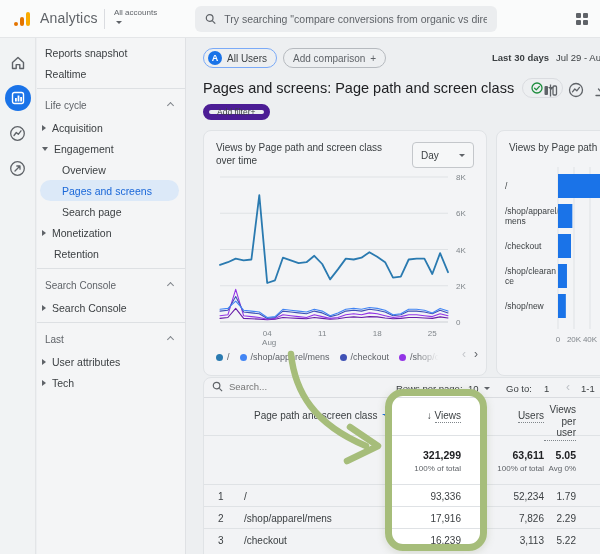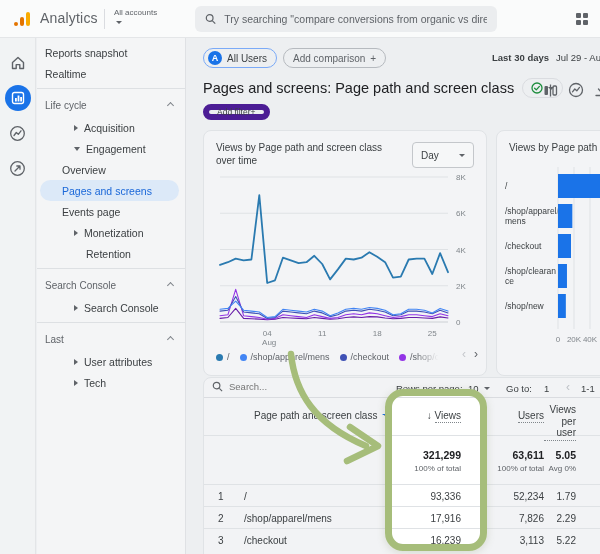--- a/index.html
+++ b/index.html
@@ -25,21 +25,21 @@
   .appsicon { position:absolute; right:12px; top:13px; width:12px; height:12px; display:grid; grid-template-columns:5px 5px; grid-template-rows:5px 5px; gap:2px; }
   .appsicon i { background:#5f6368; border-radius:1px; }
   
   .rail { position:absolute; left:0; top:38px; width:36px; height:516px; background:#f1f3f4; border-right:1px solid #e3e5e7; display:flex; flex-direction:column; align-items:center; padding-top:12px; gap:9px; }
   .railbtn { width:26px; height:26px; display:flex; align-items:center; justify-content:center; border-radius:50%; }
   .railbtn.active { background:#1a73e8; }
   
   .nav { position:absolute; left:37px; top:38px; width:149px; height:516px; background:#f4f5f6; border-right:1px solid #dfe1e4; padding-top:4px; font-size:10.5px; overflow:hidden; }
   .nav-item { height:21px; display:flex; align-items:center; padding-left:8px; color:#3c4043; font-weight:500; cursor:pointer; }
   .nav-item .tri-r, .nav-item .tri-d2 { margin-right:6px; }
-  .nav-item.l1 { padding-left:17px;margin-left:32px; }
+  .nav-item.l1 { padding-left:17px; }
   .nav-item.l1.caret { padding-left:5px; }
   .nav-item.l2 { padding-left:25px; }
   .nav-item.selected { background:#dce9f8; color:#1a67d8; border-radius:14px; margin:0 6px 0 3px; padding-left:22px; }
   .nav-head { height:24px; display:flex; align-items:center; justify-content:space-between; padding:0 12px 0 8px; color:#5f6368; font-size:10px; }
   .nav-div { height:1px; background:#dde0e3; margin:4px 0; }
   .tri-r { width:0; height:0; border-left:4px solid #5f6368; border-top:3px solid transparent; border-bottom:3px solid transparent; display:inline-block; }
   .tri-d2 { width:0; height:0; border-top:4px solid #5f6368; border-left:3px solid transparent; border-right:3px solid transparent; display:inline-block; }
   .tri-d { width:0; height:0; border-top:3.5px solid #5f6368; border-left:3px solid transparent; border-right:3px solid transparent; display:inline-block; }
   .chev-u { width:5px; height:5px; border-right:1.3px solid #80868b; border-bottom:1.3px solid #80868b; transform:rotate(-135deg); display:inline-block; }
   
@@ -191,21 +191,21 @@
         <span class="tri-d2"></span>
         <span>Engagement</span>
       </div>
     <div class="nav-item l2">
         <span>Overview</span>
       </div>
     <div class="nav-item selected">
         <span>Pages and screens</span>
       </div>
     <div class="nav-item l2">
-        <span>Events page</span>
+        <span>Search page</span>
       </div>
     <div class="nav-item l1 caret">
         <span class="tri-r"></span>
         <span>Monetization</span>
       </div>
     <div class="nav-item l1">
         <span>Retention</span>
       </div>
     <div class="nav-div"></div>
     <div class="nav-head">

